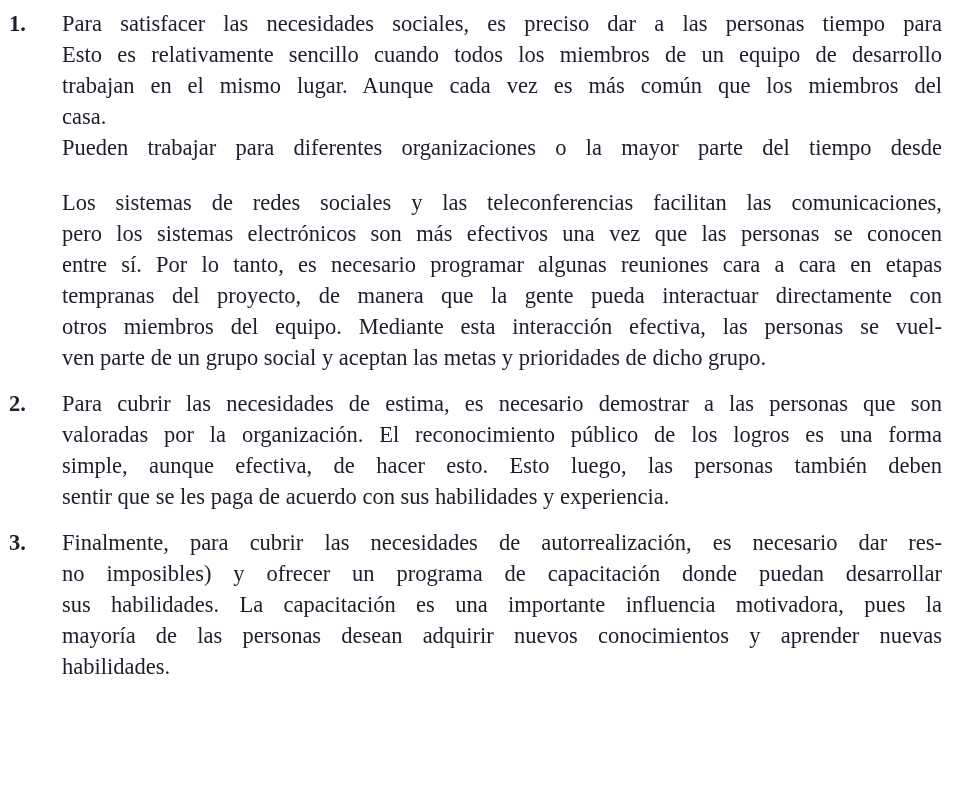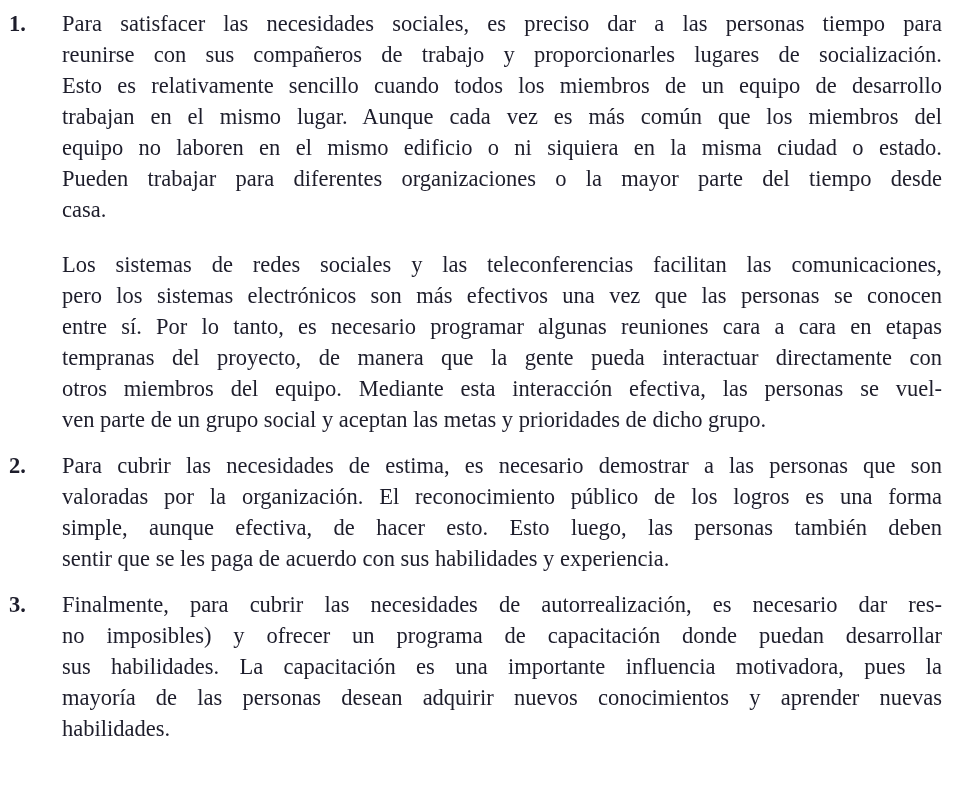--- a/index.html
+++ b/index.html
@@ -57,26 +57,24 @@
 </head>
 <body>
 
 <div class="page">
   <ol class="list" id="numbered-list">
   <li class="item">
     <span class="num">1.</span>
     <div class="body">
           <div class="para">
             <div class="line">Para satisfacer las necesidades sociales, es preciso dar a las personas tiempo para</div>
-            <div class="line">reunirse con sus compañeros de trabajo y proporcionarles lugares de socialización.</div>
             <div class="line">Esto es relativamente sencillo cuando todos los miembros de un equipo de desarrollo</div>
             <div class="line">trabajan en el mismo lugar. Aunque cada vez es más común que los miembros del</div>
-            <div class="line">equipo no laboren en el mismo edificio o ni siquiera en la misma ciudad o estado.</div>
+            <div class="line last">casa.</div>
             <div class="line">Pueden trabajar para diferentes organizaciones o la mayor parte del tiempo desde</div>
-            <div class="line last">casa.</div>
           </div>
           <div class="para">
             <div class="line">Los sistemas de redes sociales y las teleconferencias facilitan las comunicaciones,</div>
             <div class="line">pero los sistemas electrónicos son más efectivos una vez que las personas se conocen</div>
             <div class="line">entre sí. Por lo tanto, es necesario programar algunas reuniones cara a cara en etapas</div>
             <div class="line">tempranas del proyecto, de manera que la gente pueda interactuar directamente con</div>
             <div class="line">otros miembros del equipo. Mediante esta interacción efectiva, las personas se vuel-</div>
             <div class="line last">ven parte de un grupo social y aceptan las metas y prioridades de dicho grupo.</div>
           </div>
         </div>

